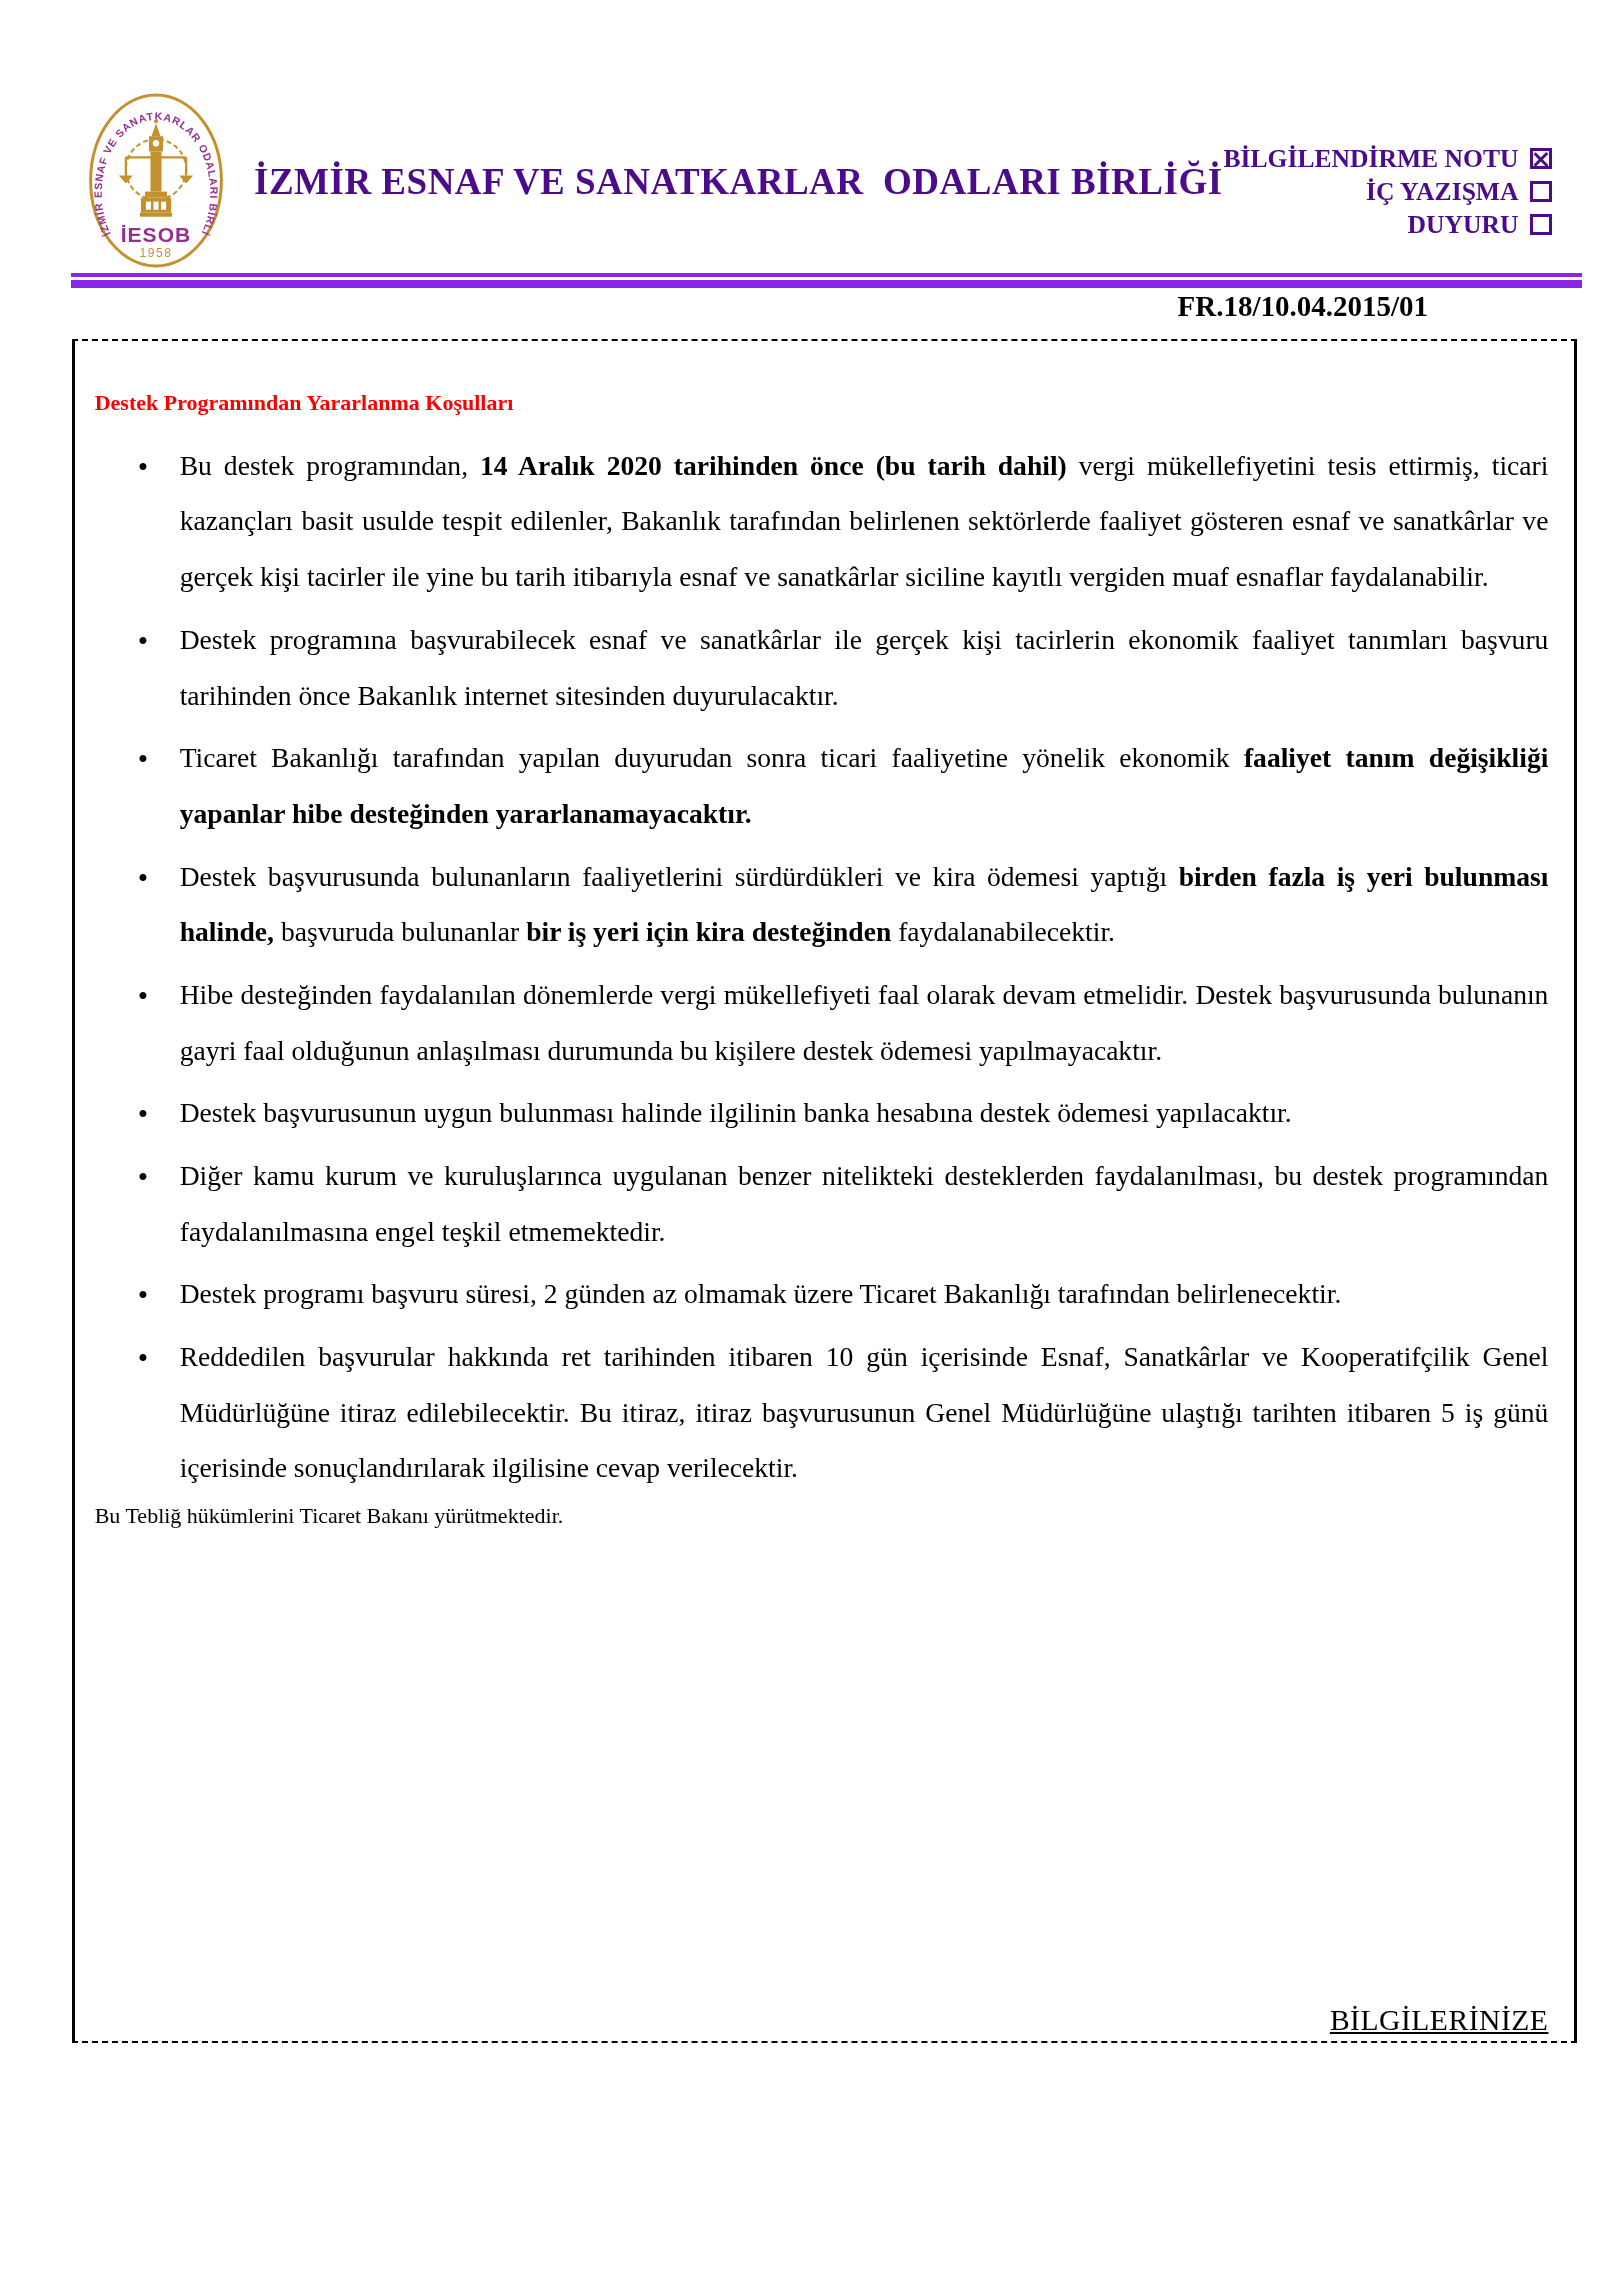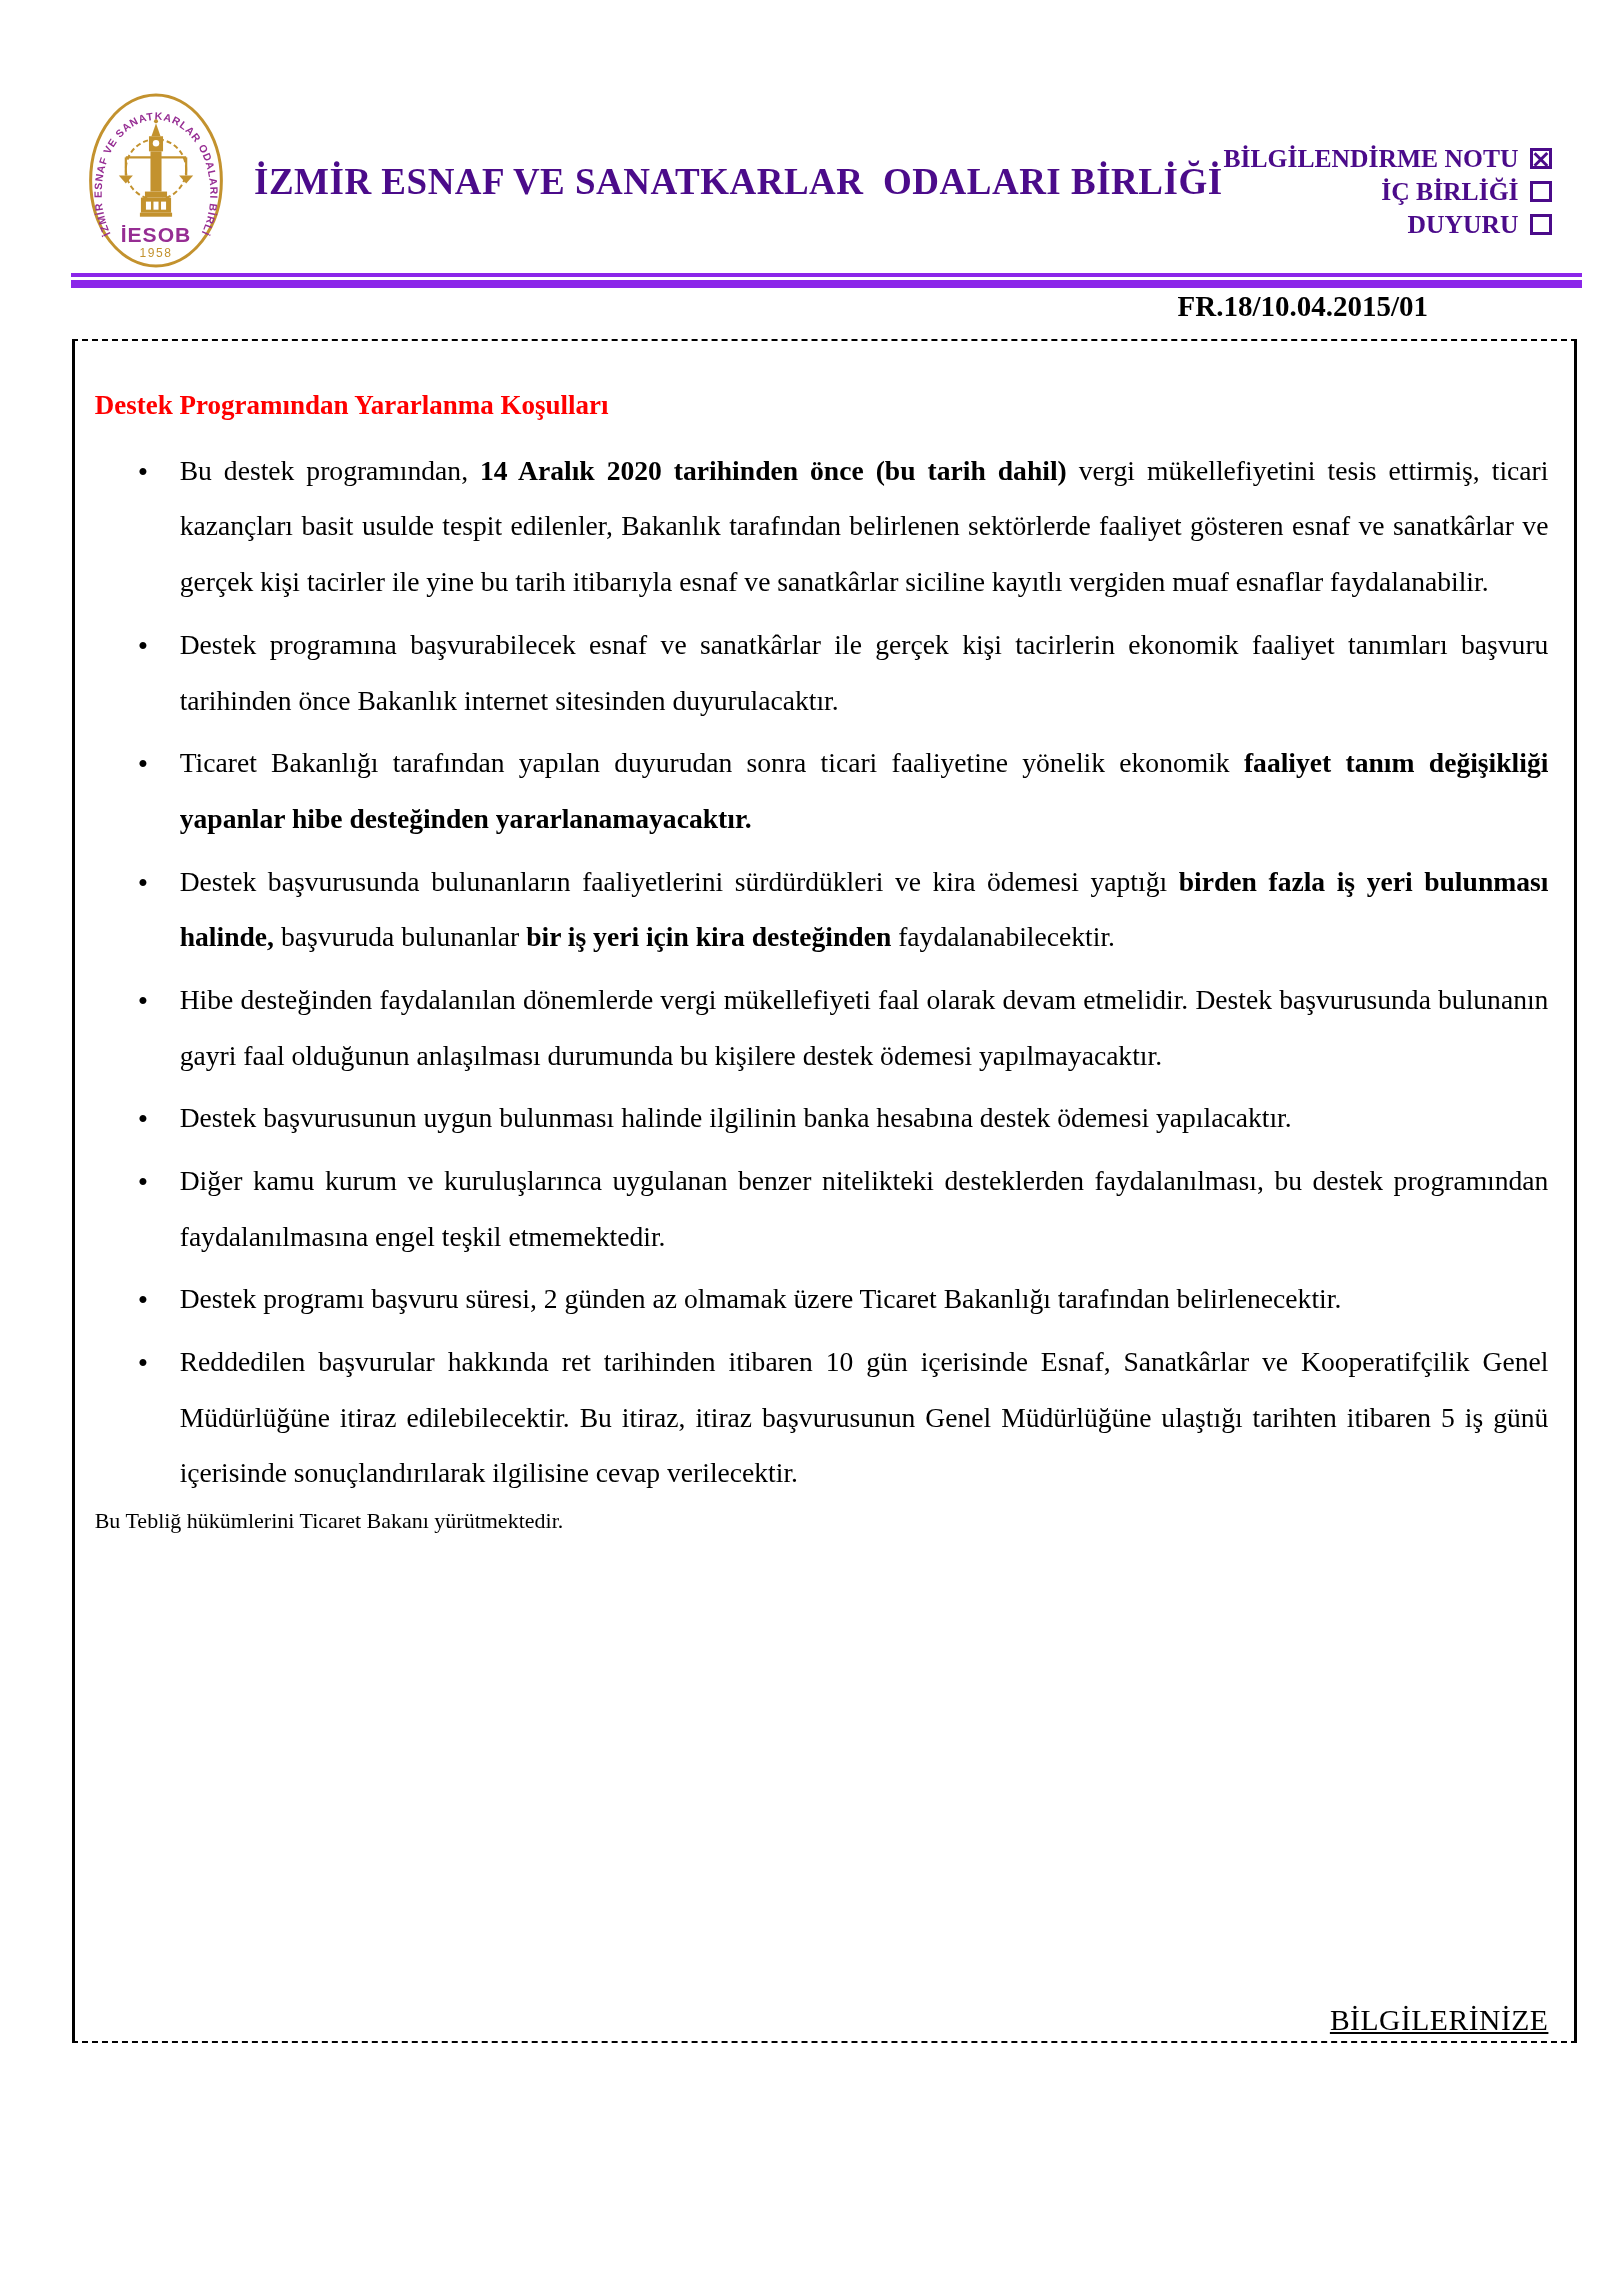--- a/index.html
+++ b/index.html
@@ -55,21 +55,21 @@
 
   
   .box{
     position:absolute;left:72px;top:339px;width:1505px;height:1704px;
     border-left:3px solid #000;border-right:3px solid #000;
     border-top:2px dashed #000;border-bottom:2px dashed #000;
     padding:0 25.6px 0 19.7px;
   }
   .section-title{
     margin-top:49px;
-    font-size:27px;font-weight:bold;color:var(--heading-red);
+    font-size:22px;font-weight:bold;color:var(--heading-red);
   }
   .bullets{list-style:none;margin-top:21.7px;}
   .bullets li{
     position:relative;padding-left:85px;margin-bottom:6.9px;
     font-size:27.6px;line-height:2.02;text-align:justify;
   }
   .bullets li::before{
     content:"\2022";position:absolute;left:43px;top:0;
     font-size:29.6px;
   }
@@ -121,21 +121,21 @@
       </g>
       <text x="68" y="148" text-anchor="middle" font-size="21" font-weight="bold" fill="#962d93" font-family="Liberation Sans, sans-serif" letter-spacing="1">İESOB</text>
       <text x="68" y="163" text-anchor="middle" font-size="12" fill="#c3922e" font-family="Liberation Sans, sans-serif" letter-spacing="1.5">1958</text>
     </svg>
   </div>
 
   <h1 class="org-title">İZMİR ESNAF VE SANATKARLAR  ODALARI BİRLİĞİ</h1>
 
   <div class="doc-types" id="docTypes">
       <div class="dt-row"><span>BİLGİLENDİRME NOTU</span><span class="cb checked"></span></div>
-      <div class="dt-row"><span>İÇ BİRLİĞİ</span><span class="cb"></span></div>
+      <div class="dt-row"><span>İÇ YAZIŞMA</span><span class="cb"></span></div>
       <div class="dt-row"><span>DUYURU</span><span class="cb"></span></div>
     </div>
 
   <div class="rule">
     <div class="rule-thin"></div>
     <div class="rule-gap"></div>
     <div class="rule-thick"></div>
   </div>
 
   <div class="form-ref">FR.18/10.04.2015/01</div>

